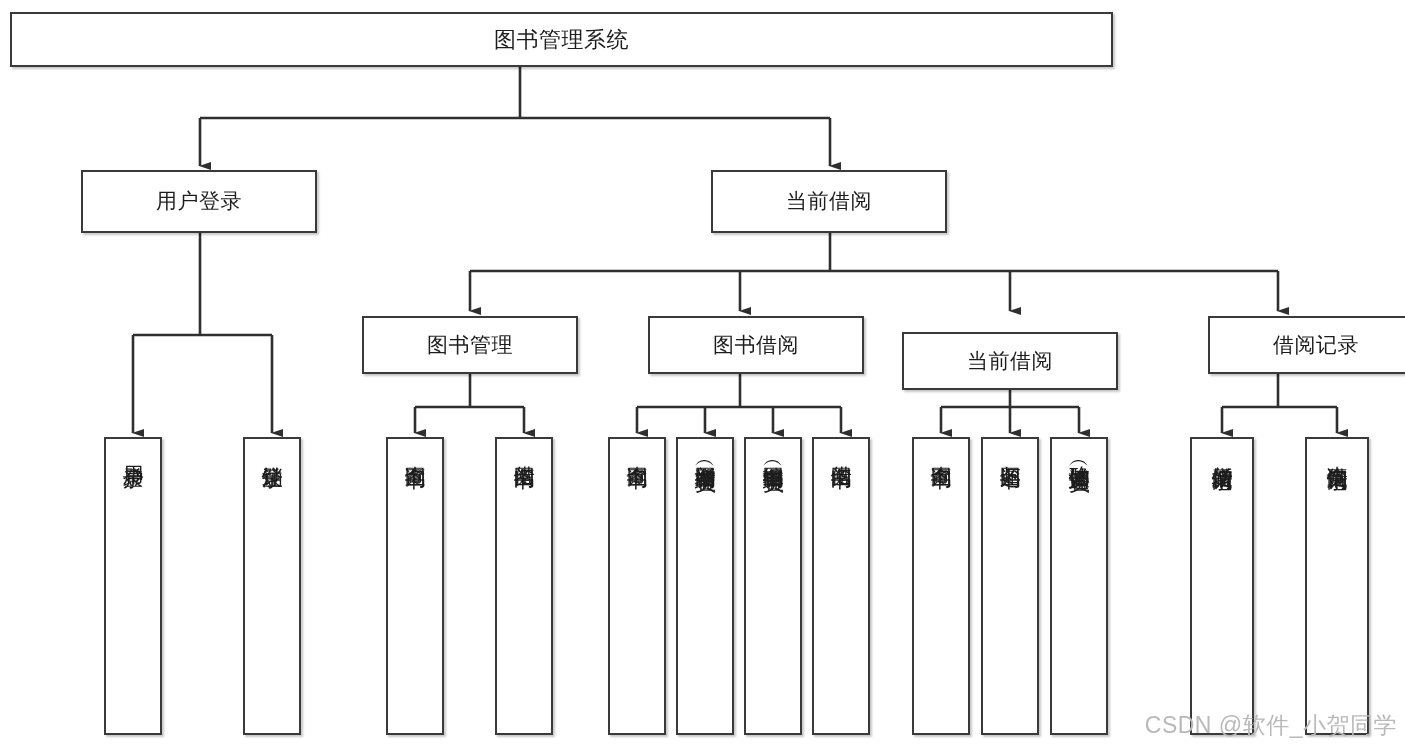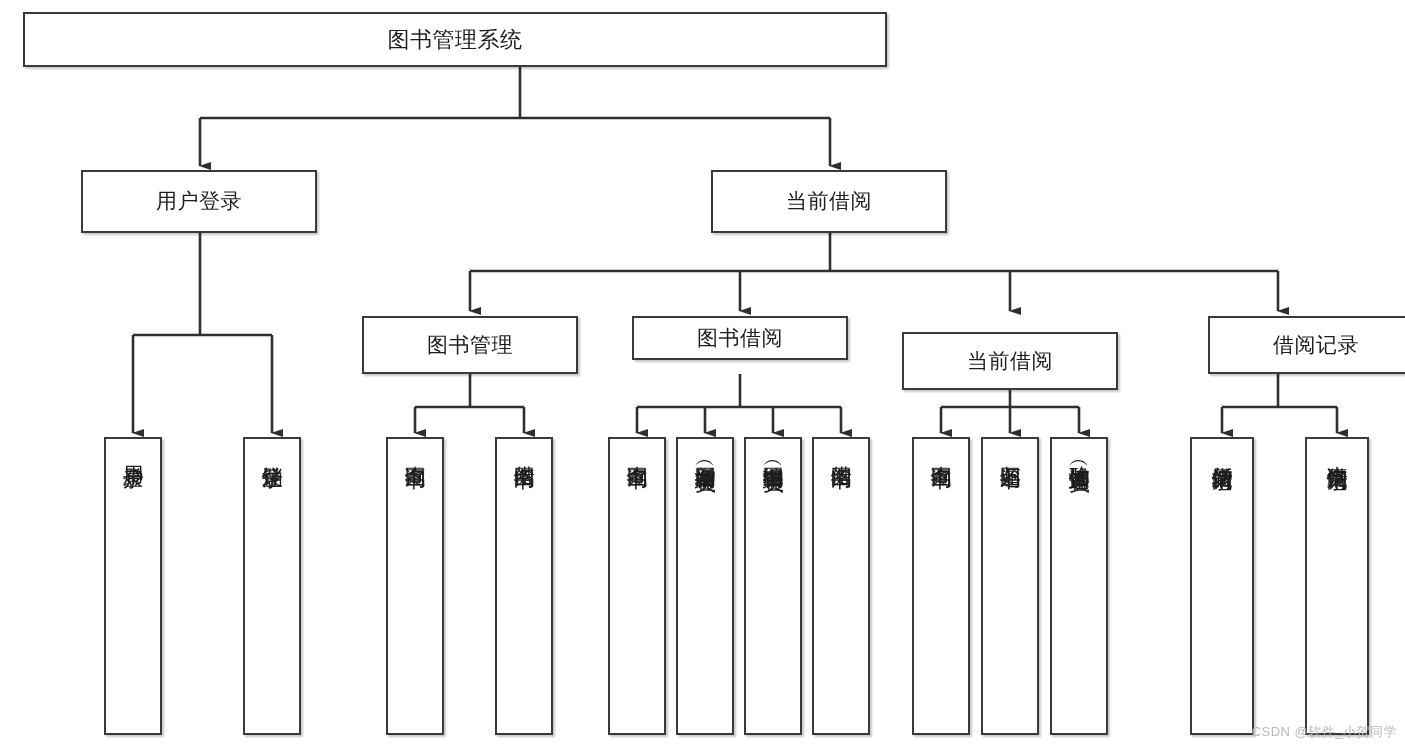--- a/index.html
+++ b/index.html
@@ -59,21 +59,21 @@
     letter-spacing: 1px;
     max-height: 280px;
   }
   .node.v.tall .lbl {
     max-height: 284px;
   }
   #watermark {
     position: absolute;
     right: 8px;
     bottom: 6px;
-    font-size: 13px;
+    font-size: 23px;
     color: #b9b9b9;
     white-space: nowrap;
     letter-spacing: 0.5px;
   }
 </style>
 </head>
 <body>
 
 <div id="canvas">
 
@@ -123,37 +123,37 @@
       <path d="M1010,407 L1010,433" marker-end="url(#arw)"></path>
       <path d="M1079,407 L1079,433" marker-end="url(#arw)"></path>
 
       <path d="M1278,374 L1278,407"></path>
       <path d="M1222,407 L1337,407"></path>
       <path d="M1222,407 L1222,433" marker-end="url(#arw)"></path>
       <path d="M1337,407 L1337,433" marker-end="url(#arw)"></path>
     </g>
   </svg>
 
-  <div class="node h root" style="left:23px; top:12px; width:864px; height:55px;font-family:Liberation Serif, serif;">
+  <div class="node h root" style="left:10px; top:12px; width:1103px; height:55px;font-family:Liberation Serif, serif;">
     <span class="lbl">图书管理系统</span>
   </div>
 
   <div class="node h" style="left:81px; top:170px; width:236px; height:63px;">
     <span class="lbl">用户登录</span>
   </div>
 
   <div class="node h" style="left:711px; top:170px; width:236px; height:63px;">
     <span class="lbl">当前借阅</span>
   </div>
 
   <div class="node h" style="left:362px; top:316px; width:216px; height:58px;">
     <span class="lbl">图书管理</span>
   </div>
 
-  <div class="node h" style="left:632px; top:316px; width:216px; height:44px;">
+  <div class="node h" style="left:648px; top:316px; width:216px; height:58px;">
     <span class="lbl">图书借阅</span>
   </div>
 
   <div class="node h" style="left:902px; top:332px; width:216px; height:58px;">
     <span class="lbl">当前借阅</span>
   </div>
 
   <div class="node h" style="left:1170px; top:316px; width:216px; height:58px;margin-left:38px;">
     <span class="lbl">借阅记录</span>
   </div>

